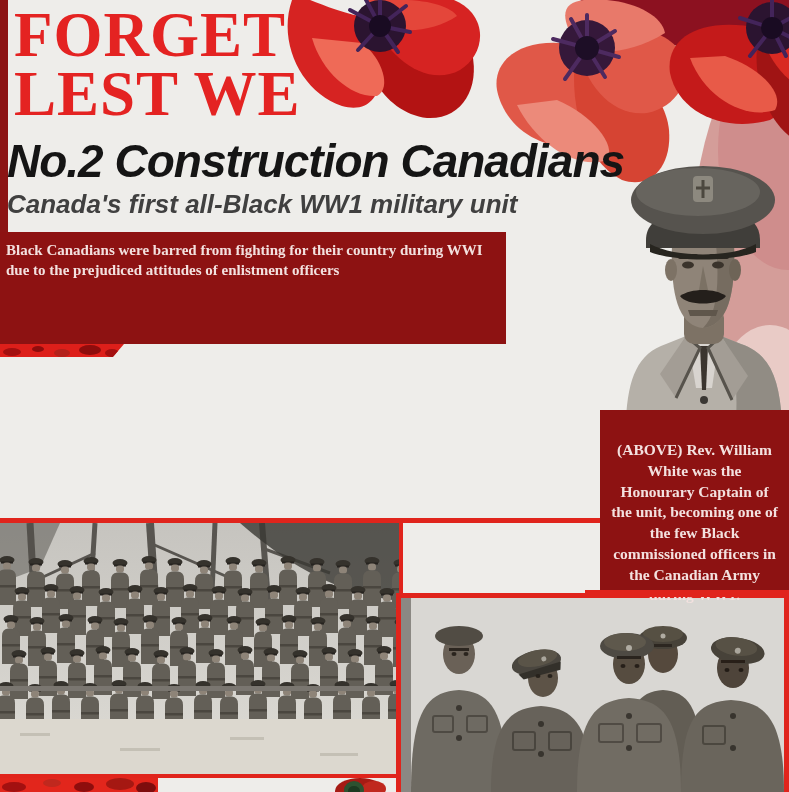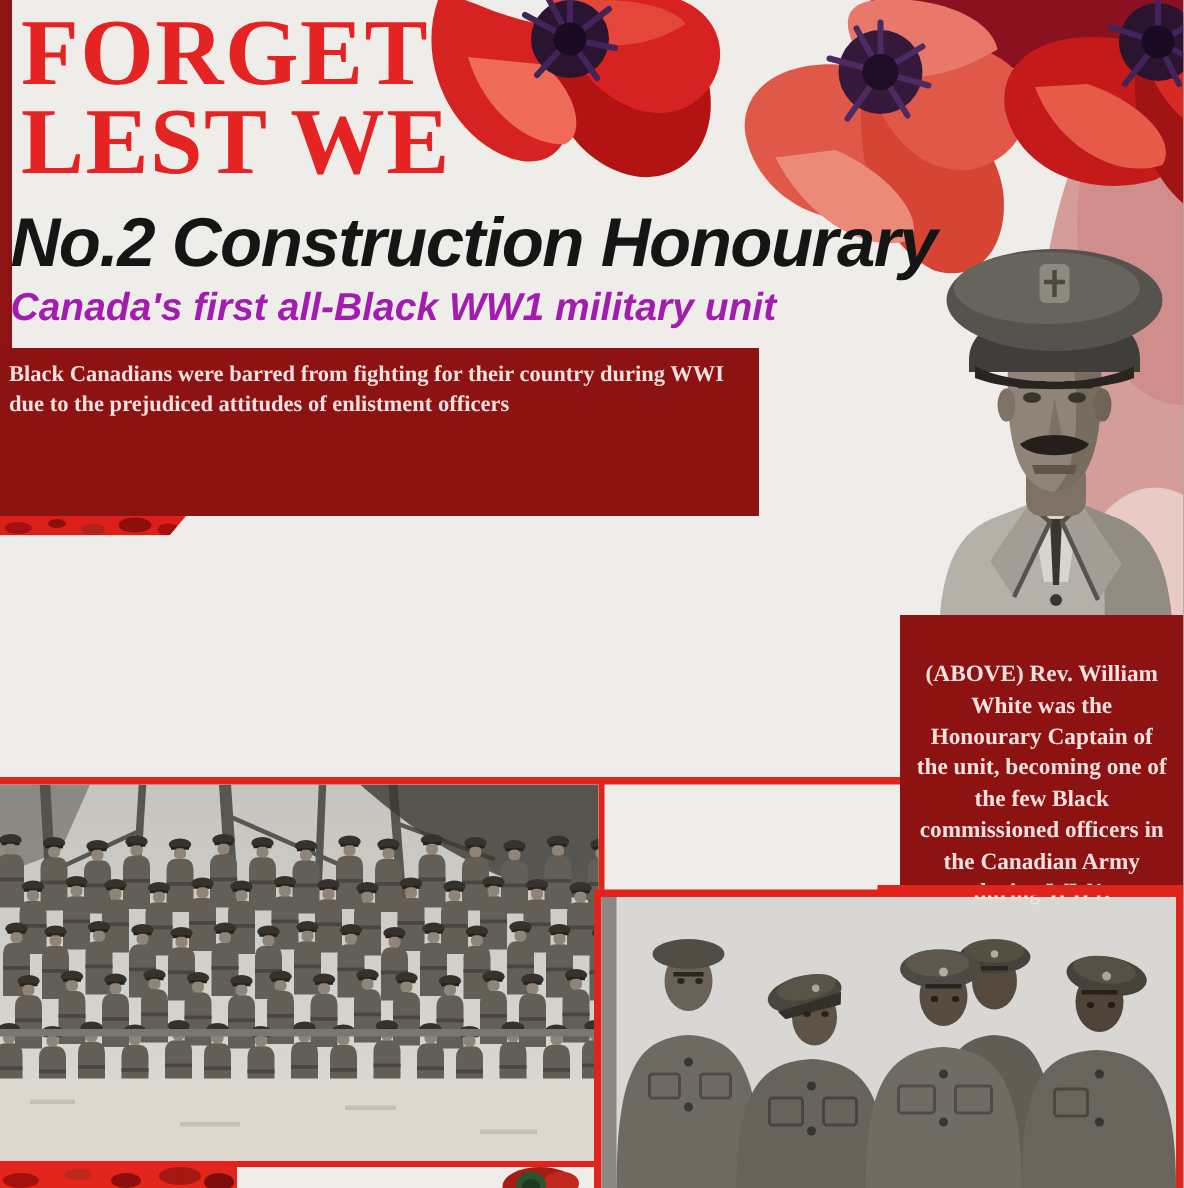--- a/index.html
+++ b/index.html
@@ -17,21 +17,21 @@
   }
   #subtitle{
     left:7px;top:134px;z-index:3;white-space:nowrap;
     font-family:"Liberation Sans","DejaVu Sans",sans-serif;
     font-weight:bold;font-style:italic;font-size:46px;color:#151515;
     letter-spacing:-1px;
   }
   #tagline{
     left:7px;top:189px;z-index:3;white-space:nowrap;
     font-family:"Liberation Sans","DejaVu Sans",sans-serif;
-    font-weight:bold;font-style:italic;font-size:26px;color:#a21caf;
+    font-weight:bold;font-style:italic;font-size:26px;color:#404040;
   }
   
   .redbox{
     background:#8d1212;color:#f3e1df;z-index:3;
     font-weight:bold;font-size:15px;line-height:1.3;
     box-sizing:border-box;
   }
   #factbox1{left:0;top:232px;width:506px;height:112px;padding:9px 6px 0 6px;}
   #factbox2{left:0;top:357px;width:525px;height:161px;padding:17px 8px 0 6px;}
   #midstrip{
@@ -178,21 +178,21 @@
     <rect x="77" y="28" width="20" height="26" rx="4" fill="#8d897f"></rect>
     <path d="M87,32 L87,50 M80,40 L94,40" stroke="#4c483f" stroke-width="3"></path>
   </svg>
 
   <div id="leftbar" class="abs"></div>
 
   <h1 id="title" class="abs" style="margin:0">
     <span style="display:block">FORGET</span>
     <span style="display:block">LEST WE</span>
   </h1>
-  <div id="subtitle" class="abs">No.2 Construction Honourary</div>
+  <div id="subtitle" class="abs">No.2 Construction Canadians</div>
   <div id="tagline" class="abs">Canada's first all-Black WW1 military unit</div>
 
   <div id="factbox1" class="abs redbox">
     <span>Black Canadians were barred from fighting for their country during WWI due to the prejudiced attitudes of enlistment officers</span>
   </div>
 
   <div id="midstrip" class="abs">
     <svg width="124" height="13" viewBox="0 0 124 13">
       <ellipse cx="12" cy="8" rx="9" ry="4" fill="#a31010"></ellipse>
       <ellipse cx="38" cy="5" rx="6" ry="3" fill="#8e0d0d"></ellipse>

